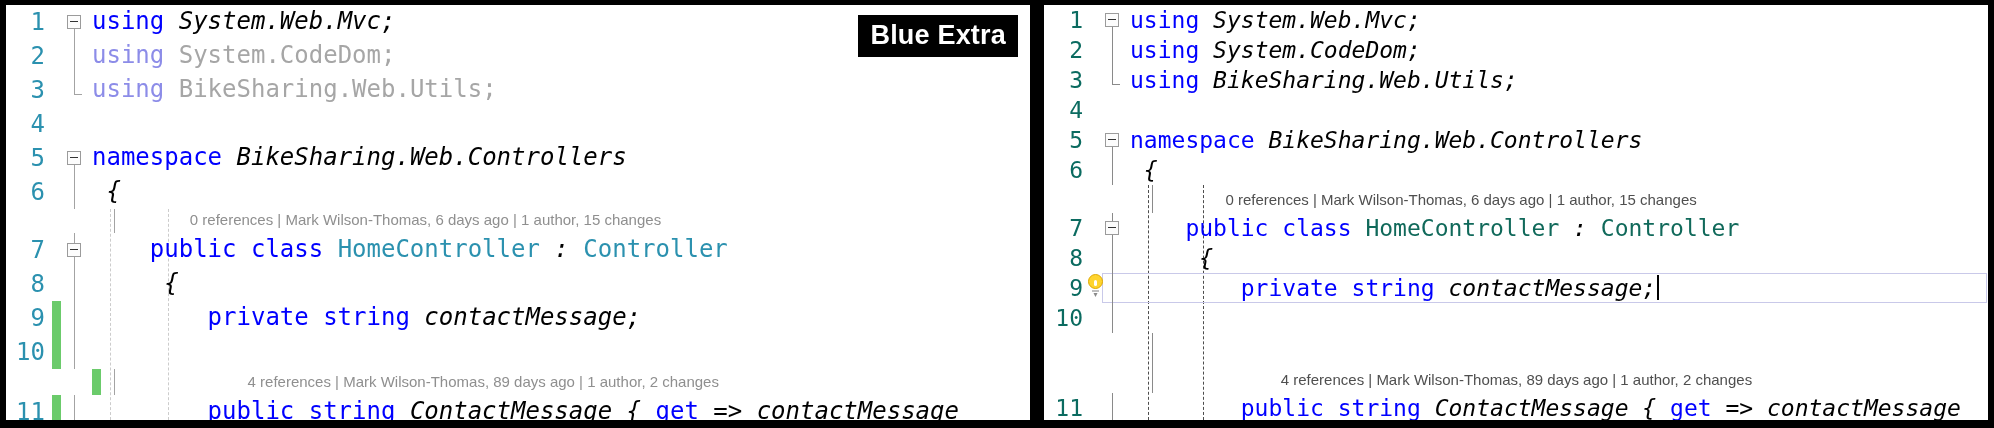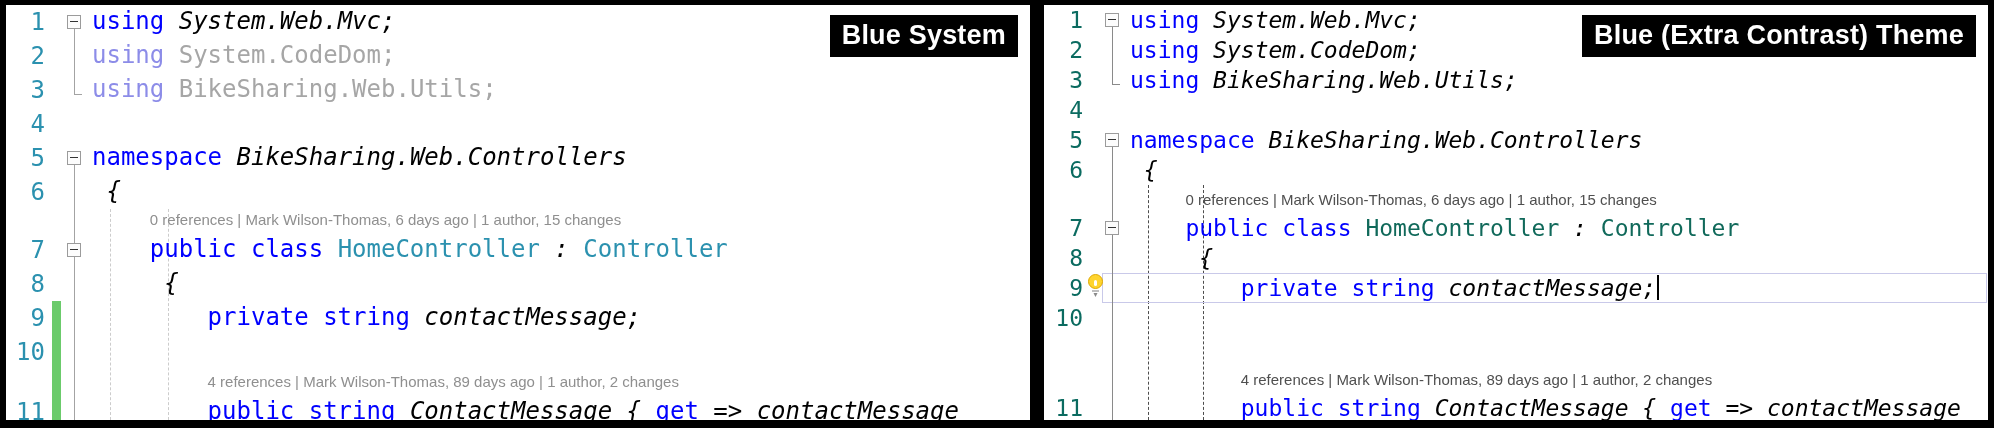--- a/index.html
+++ b/index.html
@@ -10,21 +10,21 @@
   .panel-right { flex:1; }
 
   .badge {
     position:absolute; top:10px; right:12px; z-index:5;
     background:#000; color:#fff;
     font:bold 27px/1.35 "Liberation Sans", sans-serif;
     padding:2px 12px 4px 12px; letter-spacing:0.2px;
   }
 
   .row { position:relative; display:flex; align-items:center; overflow:hidden; }
-  .row.lens { align-items:flex-end; }
+  .row.lens { align-items:flex-end;margin-left:40px; }
 
   .gutter-num {
     flex:none; width:42px; text-align:right; padding-right:3px;
     font-family:"DejaVu Sans Mono", monospace;
     font-size:var(--fs); color:var(--num); line-height:1;
   }
   .change { flex:none; width:16px; position:relative; height:100%; }
   .bar { position:absolute; top:0; bottom:0; left:4px; width:9px; background:var(--bar); }
 
   .fold { flex:none; width:22px; position:relative; height:100%; }
@@ -98,21 +98,21 @@
           <div class="change">
             <div class="bar"></div>
           </div>
           <div class="fold">
             <i class="vl"></i>
           </div>
           <div class="lenstext" style="padding-left: 121.584px;">4 references | Mark Wilson-Thomas, 89 days ago | 1 author, 2 changes</div>
         </div>
         <div class="row code" style="height: 34px;"><div class="gutter-num">11</div><div class="change"><div class="bar"></div></div><div class="fold"><i class="vl"></i></div><div class="code" style="padding-left: 121.584px;"><span class="tok-kw">public string </span><span class="tok-txt">ContactMessage { </span><span class="tok-kw">get</span><span class="tok-txt"> =&gt; contactMessage</span></div></div>
       </div>
-    <span class="badge">Blue System</span>
+    <span class="badge">Blue Extra</span>
   <div class="guide" style="left: 104.448px; top: 204px;"></div>
       <div class="guide" style="left: 162.24px; top: 204px;"></div>
     </section>
   <section class="panel panel-right" style="--kw: #0000FF; --txt: #000000; --typ: #10695A; --fkw: #0000FF; --ftx: #000000; --num: #0B6B60; --lens: #4F4F4F; --guide: #4D4D4D; --fold: #8A8A8A; --bar: transparent; --cur: #C9C9E9; --fs: 23px;">
     <div class="rows">
         <div class="row code" style="height: 30px;"><div class="gutter-num">1</div><div class="change"></div><div class="fold"><i class="vl vhb"></i><i class="fbox"></i></div><div class="code" style="padding-left: 6px;"><span class="tok-kw">using</span><span class="tok-txt"> System.Web.Mvc;</span></div></div>
         <div class="row code" style="height: 30px;"><div class="gutter-num">2</div><div class="change"></div><div class="fold"><i class="vl"></i></div><div class="code" style="padding-left: 6px;"><span class="tok-kw">using</span><span class="tok-txt"> System.CodeDom;</span></div></div>
         <div class="row code" style="height: 30px;"><div class="gutter-num">3</div><div class="change"></div><div class="fold"><i class="vl vfoot"></i><i class="hfoot"></i></div><div class="code" style="padding-left: 6px;"><span class="tok-kw">using</span><span class="tok-txt"> BikeSharing.Web.Utils;</span></div></div>
         <div class="row code" style="height: 30px;"><div class="gutter-num">4</div><div class="change"></div><div class="fold"></div><div class="code" style="padding-left: 6px;"></div></div>
         <div class="row code" style="height: 30px;"><div class="gutter-num">5</div><div class="change"></div><div class="fold"><i class="vl vhb"></i><i class="fbox"></i></div><div class="code" style="padding-left: 6px;"><span class="tok-kw">namespace</span><span class="tok-txt"> BikeSharing.Web.Controllers</span></div></div>
@@ -132,17 +132,16 @@
         <div class="row lens" style="height: 60px;">
           <div class="gutter-num"></div>
           <div class="change"></div>
           <div class="fold">
             <i class="vl"></i>
           </div>
           <div class="lenstext" style="padding-left: 116.768px;">4 references | Mark Wilson-Thomas, 89 days ago | 1 author, 2 changes</div>
         </div>
         <div class="row code" style="height: 30px;"><div class="gutter-num">11</div><div class="change"></div><div class="fold"><i class="vl"></i></div><div class="code" style="padding-left: 116.768px;"><span class="tok-kw">public string </span><span class="tok-txt">ContactMessage { </span><span class="tok-kw">get</span><span class="tok-txt"> =&gt; contactMessage</span></div></div>
       </div>
-    <span class="badge">Blue (Extra Contrast) Theme</span>
   <div class="guide" style="left: 103.846px; top: 180px;"></div>
       <div class="guide" style="left: 159.23px; top: 180px;"></div>
     </section>
 </div>
 
 </body></html>

